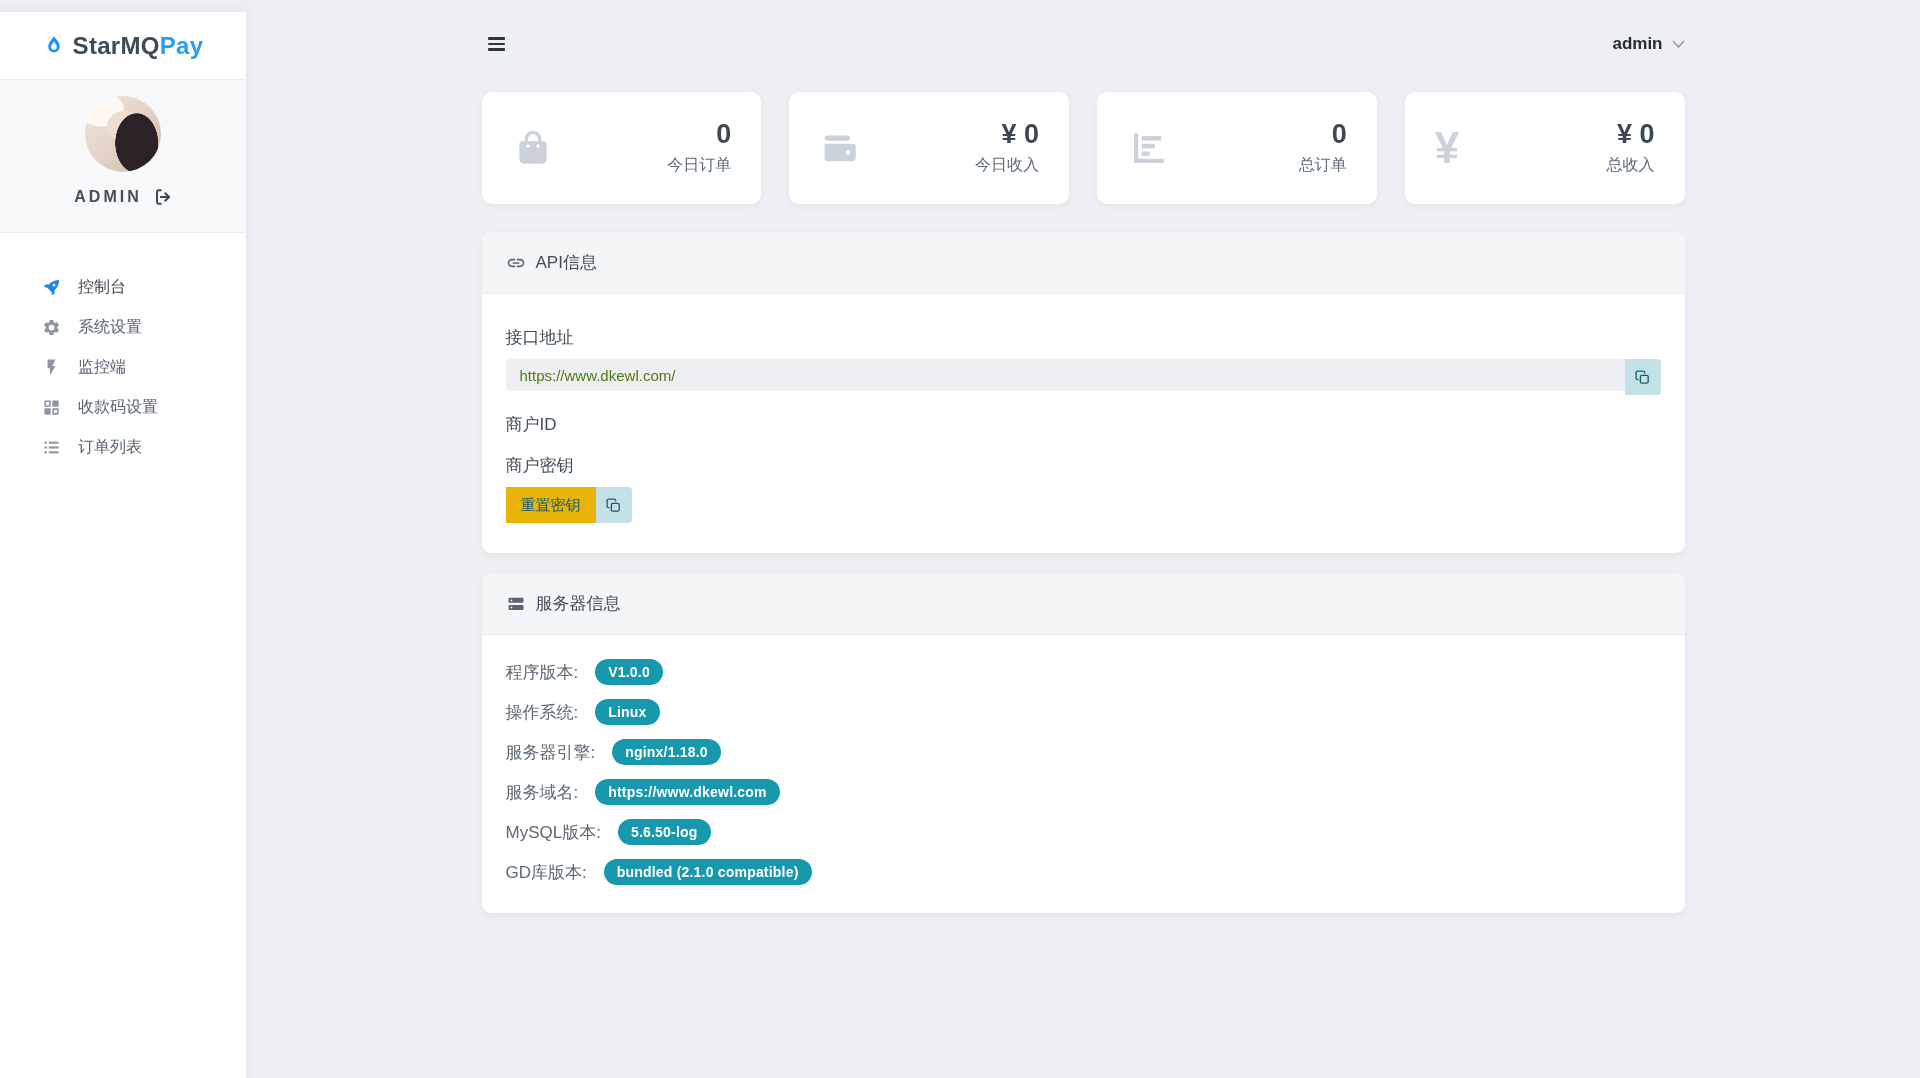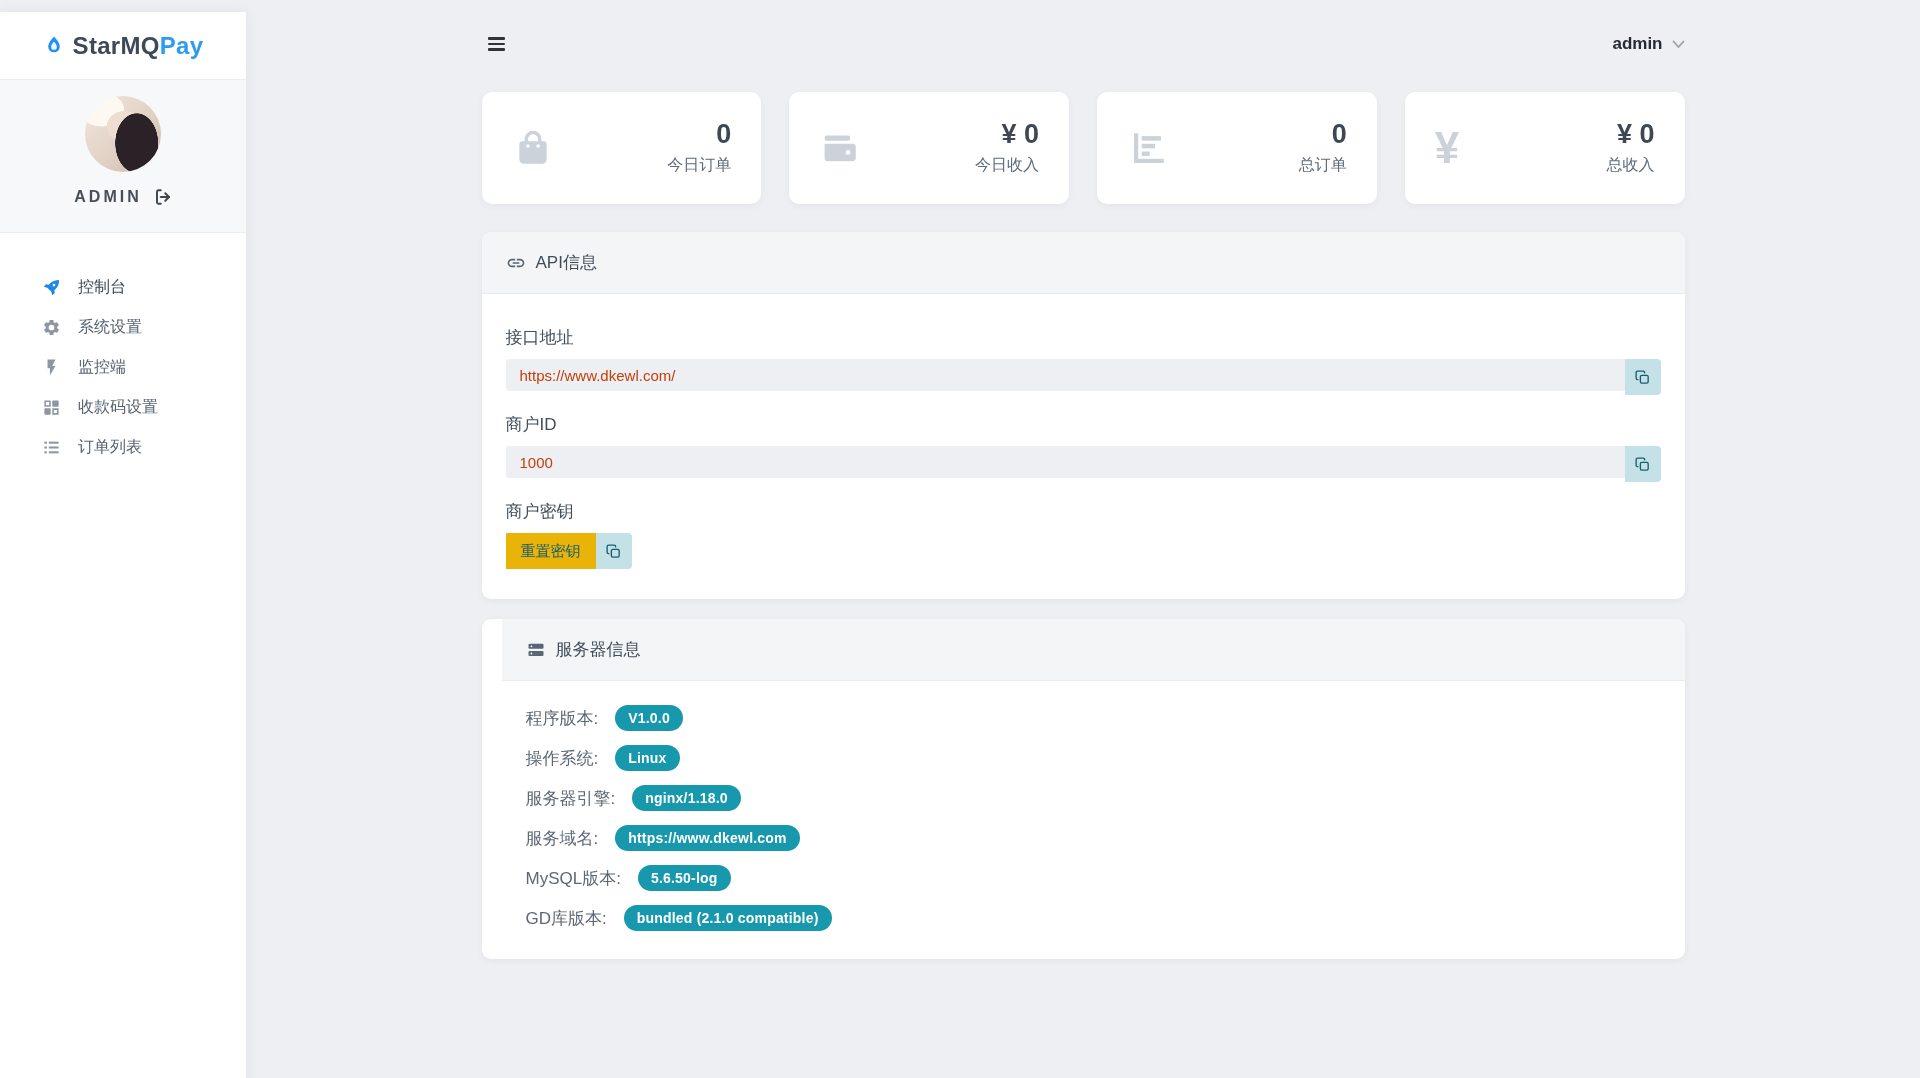--- a/index.html
+++ b/index.html
@@ -59,35 +59,35 @@
     padding:0 30px;
   }
   .stat-icon { width:48px; color:#ccd2da; display:flex; align-items:center; }
   .stat-icon .yen-glyph { font-size:44px; font-weight:600; color:#ccd2da; line-height:1; }
   .stat-right { text-align:right; }
   .stat-value { font-size:27px; font-weight:bold; color:#3d4854; line-height:1.1; }
   .stat-label { font-size:16px; color:#5d6b79; margin-top:6px; }
   
   .panel { background:#fff; border-radius:9px; box-shadow:0 2px 6px rgba(60,70,90,.06); overflow:hidden; }
   .panel.api    { margin-top:28px; }
-  .panel.server { margin-top:20px;padding-left:20px; }
+  .panel.server { margin-top:20px; }
   .panel-header {
     background:#f4f5f7; border-bottom:1px solid #e9ebee;
     padding:19px 24px; display:flex; align-items:center; gap:10px;
     font-size:17px; color:#414e5a;
   }
   .panel-header .ph-icon { display:flex; color:#5a6673; }
   .panel-body { padding:14px 24px 30px; }
   
   .field-label { font-size:17px; color:#414e5a; margin:18px 0 10px; }
   .field-row { display:flex; align-items:stretch; }
   .field-input {
     flex:1; height:21px; background:#edeff2; border:none; outline:none;
     border-radius:4px 0 0 4px; padding:16px 14px;
-    font-family:inherit; font-size:15px; color:#c2410c;
+    font-family:inherit; font-size:15px; color:#4d7c0f;
   }
   .btn-copy {
     width:36px; height:36px; flex:0 0 36px; border:none; cursor:pointer;
     background:#c5e1e8; color:#175d70; border-radius:0 4px 4px 0;
     display:flex; align-items:center; justify-content:center;
   }
   .btn-reset {
     height:36px; border:none; cursor:pointer; background:#eab308; color:#175d70;
     font-family:Liberation Mono, monospace; font-size:15px; padding:0 15px; border-radius:0;
   }
@@ -273,29 +273,20 @@
           <input class="field-input" readonly="" value="https://www.dkewl.com/" style="">
           <button class="btn-copy" title="copy">
             <svg width="17" height="17" viewBox="0 0 24 24" fill="none" stroke="currentColor" stroke-width="1.9" stroke-linecap="round" stroke-linejoin="round">
               <rect x="9" y="9" width="11" height="11" rx="2"></rect>
               <path d="M5.5 15H5a2 2 0 0 1-2-2V5a2 2 0 0 1 2-2h8a2 2 0 0 1 2 2v.5"></path>
             </svg>
           </button>
         </div>
 
         <div class="field-label">商户ID</div>
-        <div class="field-row">
-          <input class="field-input" readonly="" value="1000" style="">
-          <button class="btn-copy" title="copy">
-            <svg width="17" height="17" viewBox="0 0 24 24" fill="none" stroke="currentColor" stroke-width="1.9" stroke-linecap="round" stroke-linejoin="round">
-              <rect x="9" y="9" width="11" height="11" rx="2"></rect>
-              <path d="M5.5 15H5a2 2 0 0 1-2-2V5a2 2 0 0 1 2-2h8a2 2 0 0 1 2 2v.5"></path>
-            </svg>
-          </button>
-        </div>
 
         <div class="field-label">商户密钥</div>
         <div class="field-row">
           <button class="btn-reset">重置密钥</button>
           <button class="btn-copy" title="copy">
             <svg width="17" height="17" viewBox="0 0 24 24" fill="none" stroke="currentColor" stroke-width="1.9" stroke-linecap="round" stroke-linejoin="round">
               <rect x="9" y="9" width="11" height="11" rx="2"></rect>
               <path d="M5.5 15H5a2 2 0 0 1-2-2V5a2 2 0 0 1 2-2h8a2 2 0 0 1 2 2v.5"></path>
             </svg>
           </button>

